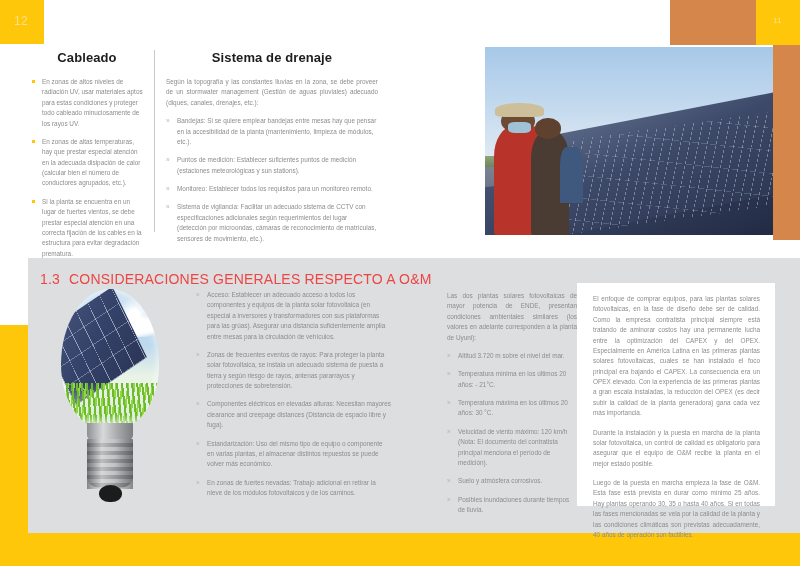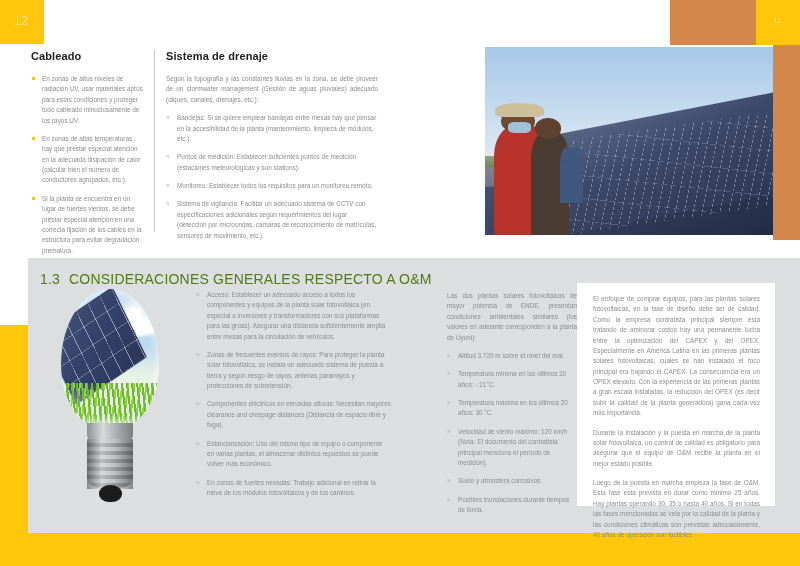--- a/index.html
+++ b/index.html
@@ -86,25 +86,26 @@
     position: absolute;
     left: 31px; top: 50px;
     width: 112px;
   }
   .col-drenaje {
     position: absolute;
     left: 166px; top: 50px;
     width: 212px;
   }
   .col-head {
-    font-size: 11px;
+    font-size: 13px;
     font-weight: bold;
     color: #1d1d1d;
     margin: 0 0 12px 0;
     letter-spacing: .1px;
+    text-align: center;
   }
   .para {
     font-size: 6.4px;
     line-height: 1.62;
     color: #8d8d8d;
     text-align: justify;
     margin: 0 0 8px 0;
   }
   ul.blist {
     list-style: none;
@@ -216,21 +217,21 @@
   .panel {
     position: absolute;
     left: 28px; top: 258px;
     width: 772px; height: 275px;
     background: #dddedf;
   }
   .section-head {
     position: absolute;
     left: 40px; top: 271px;
     font-size: 14px;
-    color: #4d7c0f;
+    color: #ef4444;
     letter-spacing: .2px;
     white-space: nowrap;
   }
   .section-head .num { margin-right: 9px; }
 
   
   .bulb {
     position: absolute;
     left: 47px; top: 289px;
     width: 126px; height: 226px;

